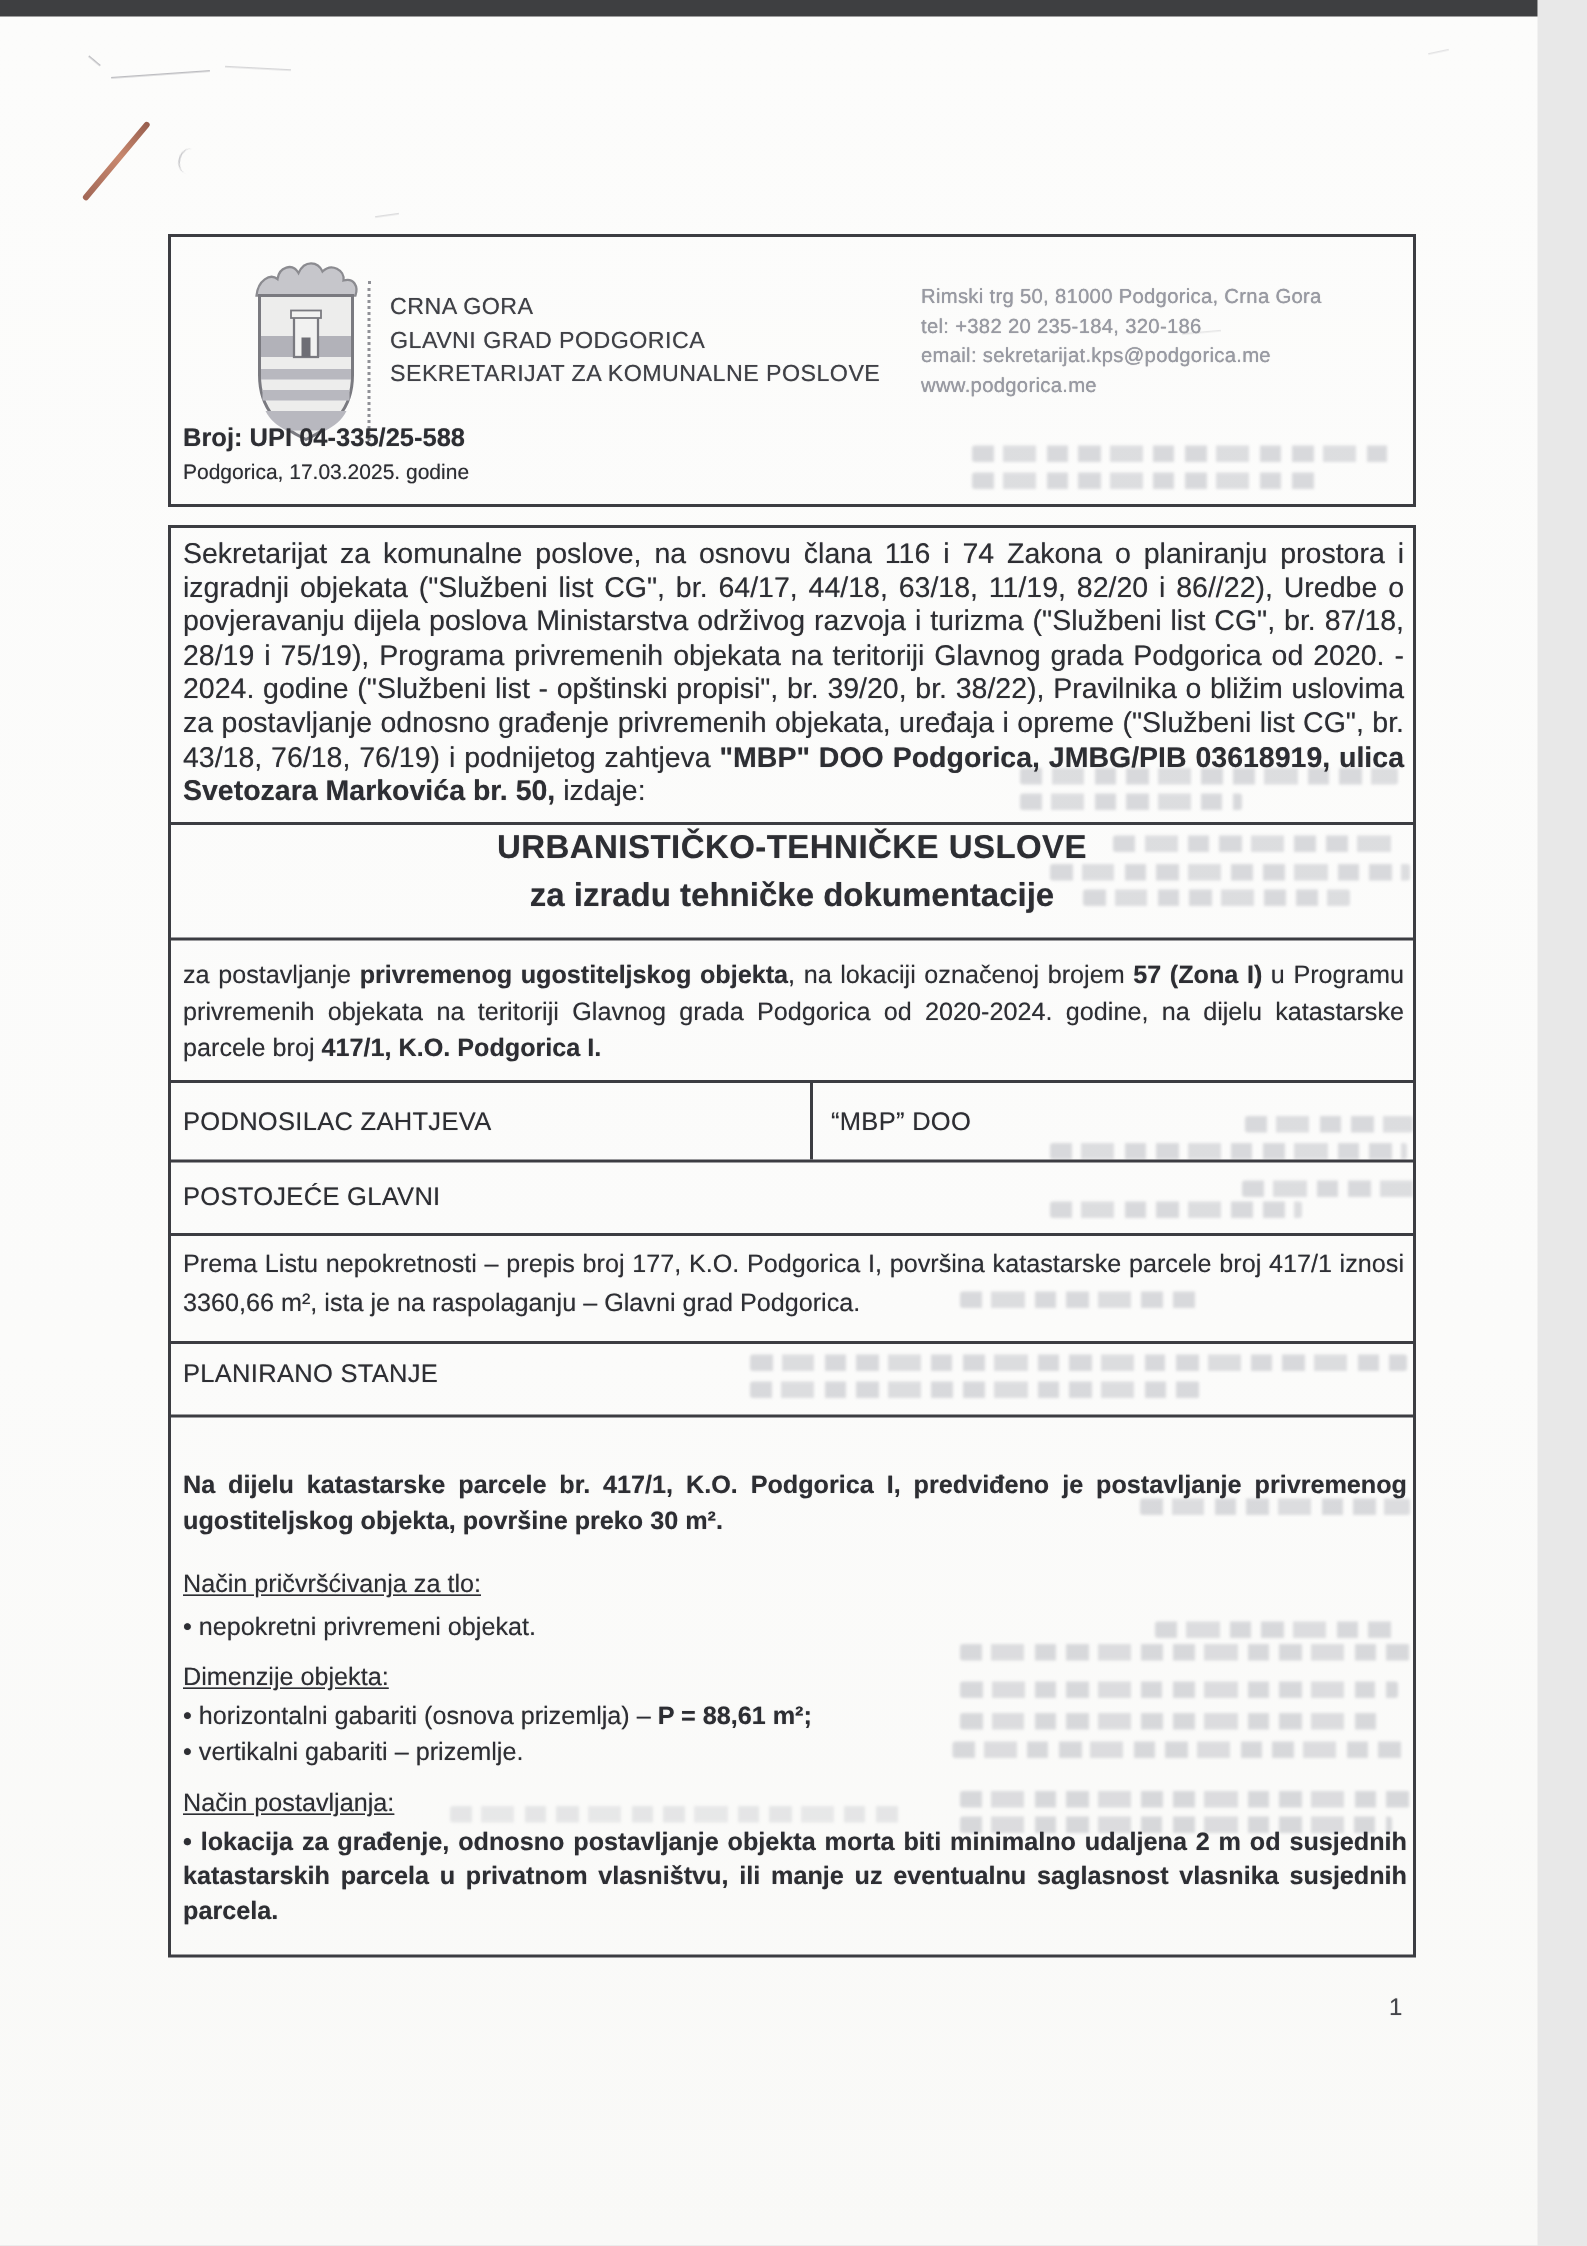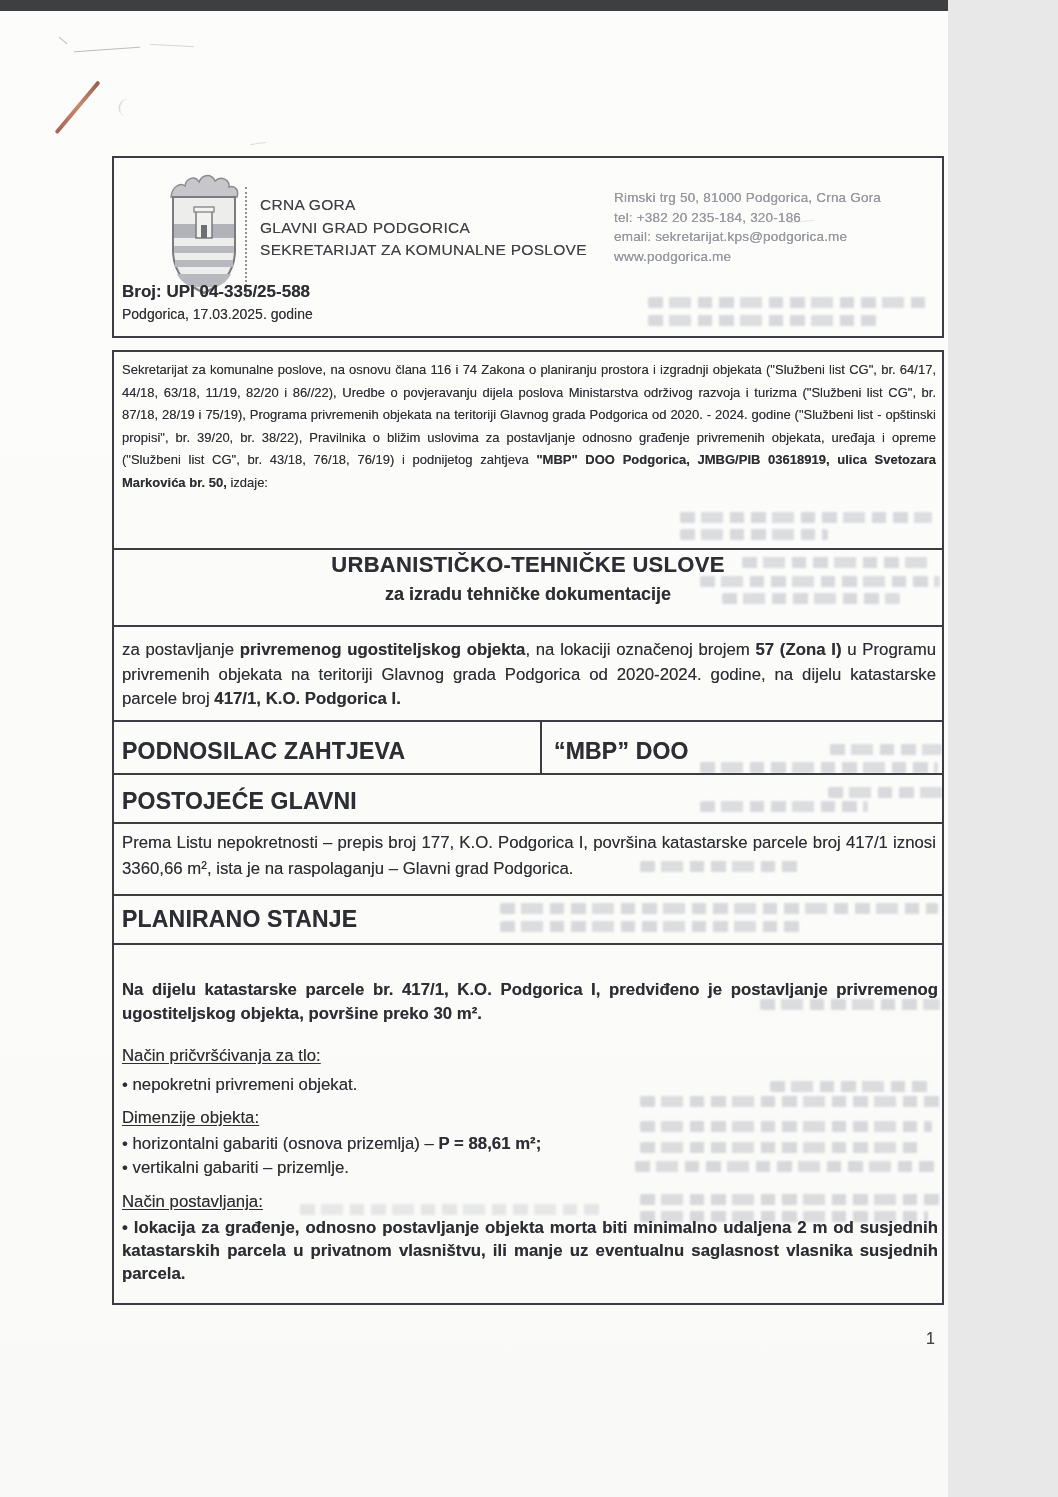--- a/index.html
+++ b/index.html
@@ -1,17 +1,17 @@
 <!DOCTYPE html>
 <html><head>
 <meta charset="utf-8">
 <style>
   html,body{margin:0;padding:0;background:#e8e8e8;}
   .canvas{
-    position:relative;width:948px;height:1497px;overflow:hidden;
+    position:relative;width:1025px;height:1497px;overflow:hidden;
     background:linear-gradient(180deg,#fcfcfb 0%,#fbfbfa 60%,#f9f9f7 100%);
     font-family:"Liberation Sans","DejaVu Sans",sans-serif;
     color:#2d2e33;
   }
   .ink{text-shadow:0 0 .5px rgba(45,46,51,.55);}
   .b{font-weight:bold;}
   .u{text-decoration:underline;text-underline-offset:2px;}
   .just{text-align:justify;}
 
   
@@ -36,26 +36,26 @@
   .contact{position:absolute;left:500px;top:30px;font-size:13.5px;line-height:19.5px;color:#989aa3;letter-spacing:.2px;}
   .ref{position:absolute;left:8px;top:124px;font-size:17px;font-weight:bold;}
   .place-date{position:absolute;left:8px;top:148px;font-size:14px;}
 
   
   .main-table{position:absolute;left:112px;top:350px;width:832px;height:955px;
     border:2px solid #3c3d42;box-sizing:border-box;}
   .hdiv{position:absolute;left:0;width:828px;height:2px;background:#3c3d42;}
   .vdiv{position:absolute;left:426px;top:368px;width:2px;height:53px;background:#3c3d42;}
 
-  .intro{position:absolute;left:8px;top:7px;width:814px;font-size:13px;line-height:22.6px;}
+  .intro{position:absolute;left:8px;top:7px;width:814px;font-size:19px;line-height:22.6px;}
   .title-wrap{position:absolute;left:0;top:200px;width:828px;text-align:center;}
   .t1{font-size:22px;font-weight:bold;letter-spacing:.3px;}
-  .t2{font-size:18px;font-weight:bold;margin-top:6px;}
+  .t2{font-size:22px;font-weight:bold;margin-top:6px;}
   .subject{position:absolute;left:8px;top:286px;width:814px;font-size:16.8px;line-height:24.5px;}
-  .cell-label{position:absolute;font-size:23px;font-weight:bold;letter-spacing:.2px;}
+  .cell-label{position:absolute;font-size:17px;font-weight:normal;letter-spacing:.2px;}
   .existing-par{position:absolute;left:8px;top:478px;width:814px;font-size:16.8px;line-height:25.5px;}
   .planned{position:absolute;left:8px;top:610px;width:816px;font-size:16.8px;line-height:24px;}
   .planned .ph{font-weight:bold;}
   .planned .pp{margin-top:16px;}
   .planned .s0h{margin-top:18px;}
   .planned .s0i{margin-top:5px;}
   .planned .s1h{margin-top:9px;}
   .planned .s1i0{margin-top:2px;}
   .planned .s2h{margin-top:10px;}
   .planned .s2i{margin-top:2px;line-height:23px;}

